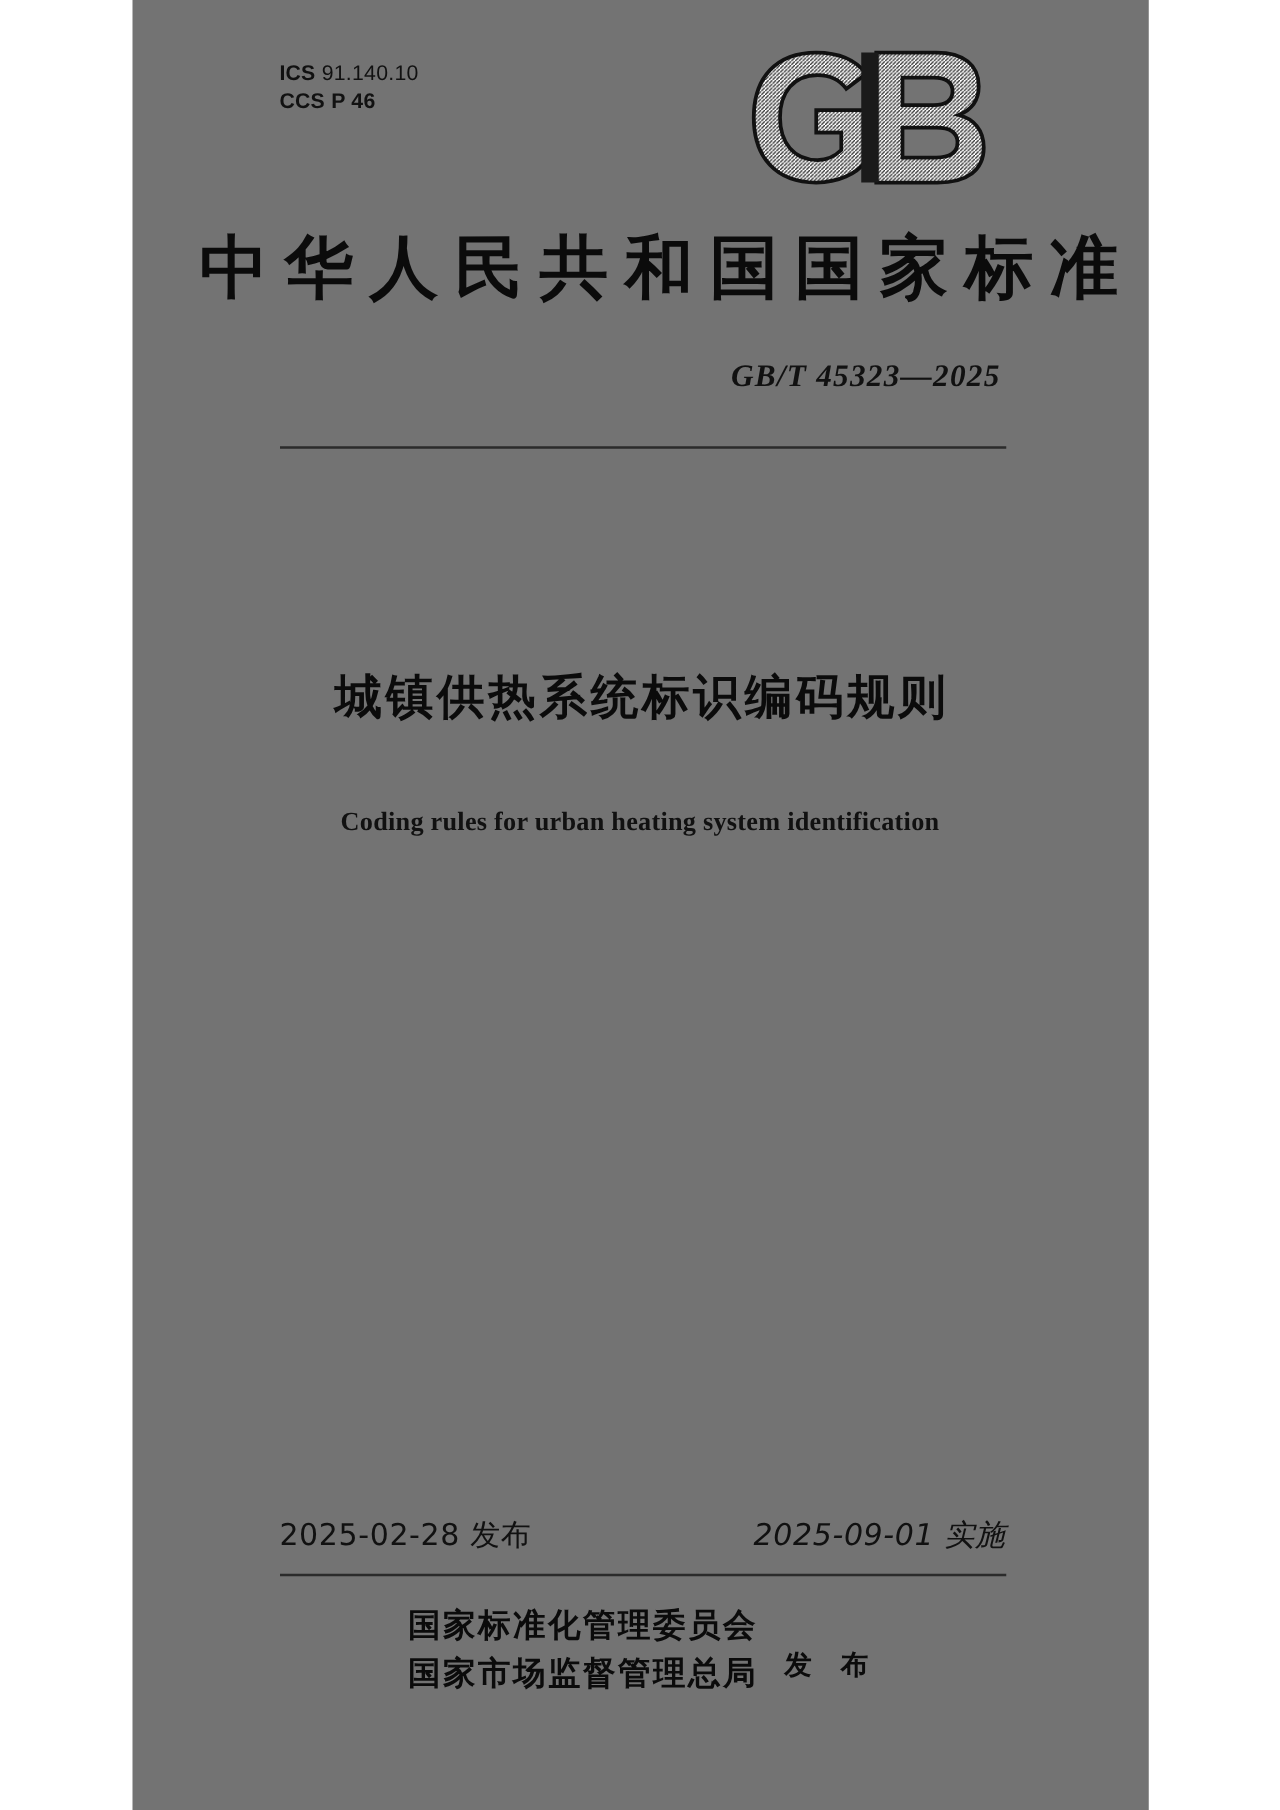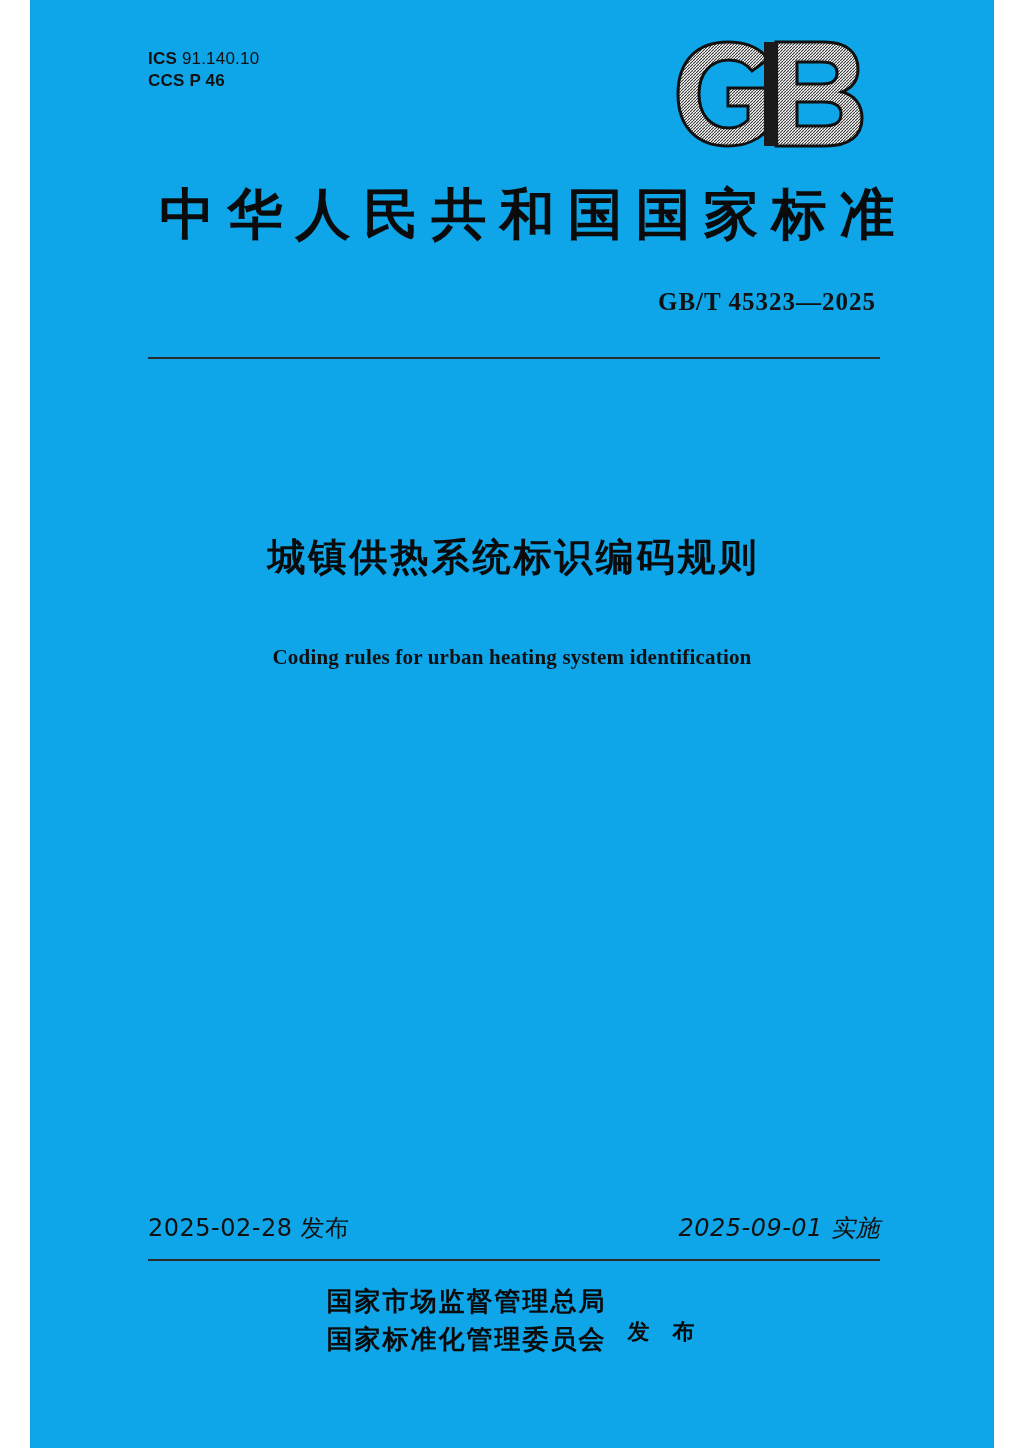--- a/index.html
+++ b/index.html
@@ -6,23 +6,23 @@
     margin: 0;
     padding: 0;
     background: #ffffff;
   }
   body {
     font-family: "Liberation Sans", sans-serif;
     color: #111111;
   }
   .page {
     position: relative;
-    width: 964px;
+    width: 813px;
     height: 1448px;
-    background: #0ea5e9;
+    background: #737373;
     overflow: hidden;
     margin: 0 auto;
   }
 
   
   .ics-block {
     position: absolute;
     left: 118px;
     top: 48px;
     line-height: 1.28;
@@ -67,20 +67,21 @@
   
   .std-number {
     position: absolute;
     right: 118px;
     top: 288px;
     font-family: "Liberation Serif", serif;
     font-weight: bold;
     font-size: 25px;
     letter-spacing: 1px;
     color: #111;
+    font-style: italic;
   }
 
   
   .rule {
     position: absolute;
     left: 118px;
     right: 114px;
     top: 357px;
     height: 2px;
     background: #2b2b2b;
@@ -221,19 +222,19 @@
 
   <div class="date-row">
     <div class="date-left">2025-02-28 发布</div>
     <div class="date-right">2025-09-01 实施</div>
   </div>
 
   <div class="rule-bottom"></div>
 
   <div class="publisher">
     <div class="publisher-names">
+      <div>国家标准化管理委员会</div>
       <div>国家市场监督管理总局</div>
-      <div>国家标准化管理委员会</div>
     </div>
     <div class="publisher-action">发 布</div>
   </div>
 
 </div>
 
 </body></html>

